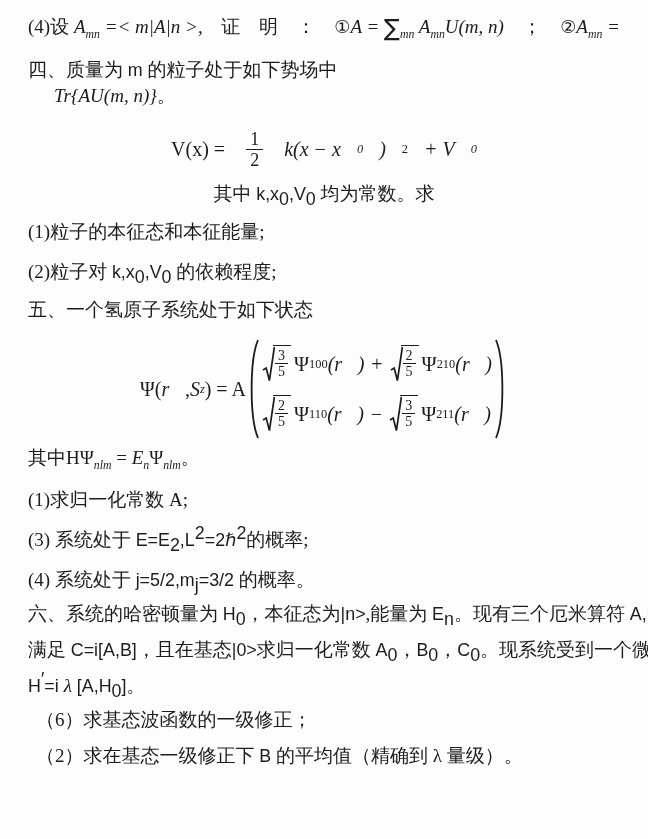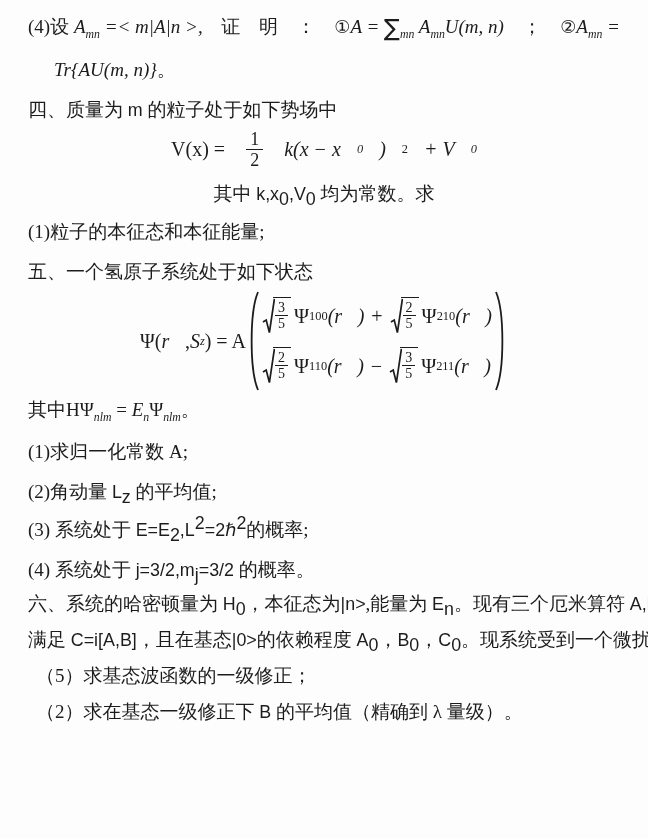--- a/index.html
+++ b/index.html
@@ -11,21 +11,21 @@
   }
   .para{margin:0 0 14px 0;white-space:nowrap;}
   
   .p-l1{margin-bottom:16px;}
   .p-l2{margin-bottom:14px;padding-left:26px;}
   .p-q4t{margin-bottom:0;}
   .p-cond{margin-bottom:12px;text-align:center;}
   .p-q4i1{margin-bottom:14px;}
   .p-q4i2{margin-bottom:12px;}
   .p-q4i3{margin-bottom:6px;}
-  .p-q5t{margin-bottom:4px;}
+  .p-q5t{margin-bottom:14px;}
   .p-eig{margin-bottom:16px;}
   .p-q5i1{margin-bottom:14px;}
   .p-q5i2{margin-bottom:12px;}
   .p-q5i3{margin-bottom:14px;}
   .p-q5i4{margin-bottom:8px;}
   .p-q6l1{margin-bottom:10px;}
   .p-q6l2{margin-bottom:10px;}
   .p-q6l3{margin-bottom:8px;}
   .p-q6i1{margin-bottom:10px;padding-left:8px;}
   .p-q6i2{margin-bottom:0;padding-left:8px;}
@@ -71,26 +71,26 @@
   <p class="para p-l1 flexline">
     <span class="seg"><span>(4)设 </span><span class="mt">A</span><sub class="mt">mn</sub><span class="mt"> =&lt; m|A|n &gt;,</span></span>
     <span>证</span>
     <span>明</span>
     <span>：</span>
     <span class="seg"><span class="circ">①</span><span class="mt">A = </span><span class="sum">∑</span><sub class="mt">mn</sub><span class="mt"> A</span><sub class="mt">mn</sub><span class="mt">U(m, n)</span></span>
     <span>；</span>
     <span class="seg"><span class="circ">②</span><span class="mt">A</span><sub class="mt">mn</sub><span class="mt"> =</span></span>
   </p>
 
+  <p class="para p-q4t">
+    <span>四、质量为 </span><span class="lt">m</span><span> 的粒子处于如下势场中</span>
+  </p>
+
   <p class="para p-l2">
     <span class="mt">Tr{AU(m, n)}</span><span>。</span>
-  </p>
-
-  <p class="para p-q4t">
-    <span>四、质量为 </span><span class="lt">m</span><span> 的粒子处于如下势场中</span>
   </p>
 
   <div class="formula fV">
     <span class="um">V(x) =</span>
     <span class="frac">
         <span class="fnum">1</span>
         <span class="fden">2</span>
       </span>
     <span class="mt">k(x − x</span>
       <sub class="mt">0</sub>
@@ -99,20 +99,23 @@
       <span class="mt"> + V</span>
       <sub class="mt">0</sub>
   </div>
 
   <p class="para p-cond">
     <span>其中 </span><span class="lt">k,x</span><sub class="lt">0</sub><span class="lt">,V</span><sub class="lt">0</sub><span> 均为常数。求</span>
   </p>
 
   <p class="para p-q4i1"><span>(1)粒子的本征态和本征能量;</span></p>
 
+  <p class="para p-q4i2">
+    <span>(2)粒子对 </span><span class="lt">k,x</span><sub class="lt">0</sub><span class="lt">,V</span><sub class="lt">0</sub><span> 的依赖程度;</span>
+  </p>
 
 
   <p class="para p-q5t"><span>五、一个氢原子系统处于如下状态</span></p>
 
   <div class="formula fPsi">
     <span class="um">Ψ(</span>
       <span class="mt">r⃗</span>
       <span class="um">, </span>
       <span class="mt">S</span>
       <sub class="mt">z</sub>
@@ -188,40 +191,40 @@
         <path d="M2 2 C 10.5 22, 10.5 80, 2 100" fill="none" stroke="currentColor" stroke-width="1.8"></path>
       </svg>
   </div>
 
   <p class="para p-eig">
     <span>其中</span><span class="um">HΨ</span><sub class="mt">nlm</sub><span class="um"> = </span><span class="mt">E</span><sub class="mt">n</sub><span class="um">Ψ</span><sub class="mt">nlm</sub><span>。</span>
   </p>
 
   <p class="para p-q5i1"><span>(1)求归一化常数 A;</span></p>
 
-  <p class="para p-q5i2">
-    <span>(2)角动量 </span><span class="lt">L</span><sub class="lt">z</sub><span> 的平均值;</span>
-  </p>
 
   <p class="para p-q5i3">
     <span>(3) 系统处于 </span><span class="lt">E=E</span><sub class="lt">2</sub><span class="lt">,L</span><sup class="lt">2</sup><span class="lt">=2ℏ</span><sup class="lt">2</sup><span>的概率;</span>
   </p>
 
   <p class="para p-q5i4">
-    <span>(4) 系统处于 </span><span class="lt">j=3/2,m</span><sub class="lt">j</sub><span class="lt">=3/2</span><span> 的概率。</span>
+    <span>(4) 系统处于 </span><span class="lt">j=5/2,m</span><sub class="lt">j</sub><span class="lt">=3/2</span><span> 的概率。</span>
   </p>
 
   <p class="para p-q6l1">
     <span>六、系统的哈密顿量为 </span><span class="lt">H</span><sub class="lt">0</sub><span>，本征态为</span><span class="lt">|n&gt;</span><span>,能量为 </span><span class="lt">E</span><sub class="lt">n</sub><span>。现有三个厄米算符 </span><span class="lt">A,B,C</span>
   </p>
 
   <p class="para p-q6l2">
-    <span>满足 </span><span class="lt">C=i[A,B]</span><span>，且在基态</span><span class="lt">|0&gt;</span><span>的依赖程度 </span><span class="lt">A</span><sub class="lt">0</sub><span>，</span><span class="lt">B</span><sub class="lt">0</sub><span>，</span><span class="lt">C</span><sub class="lt">0</sub><span>。现系统受到一个微扰</span>
-  </p>
-
-
-  <p class="para p-q6i1"><span>（5）求基态波函数的一级修正；</span></p>
+    <span>满足 </span><span class="lt">C=i[A,B]</span><span>，且在基态</span><span class="lt">|0&gt;</span><span>求归一化常数 </span><span class="lt">A</span><sub class="lt">0</sub><span>，</span><span class="lt">B</span><sub class="lt">0</sub><span>，</span><span class="lt">C</span><sub class="lt">0</sub><span>。现系统受到一个微扰</span>
+  </p>
+
+  <p class="para p-q6l3">
+    <span class="lt">H</span><sup class="lt">′</sup><span class="lt">=i </span><span class="mt">λ</span><span class="lt"> [A,H</span><sub class="lt">0</sub><span class="lt">]。</span>
+  </p>
+
+  <p class="para p-q6i1"><span>（6）求基态波函数的一级修正；</span></p>
 
   <p class="para p-q6i2">
     <span>（2）求在基态一级修正下 </span><span class="lt">B</span><span> 的平均值（精确到 λ 量级）。</span>
   </p>
 
 </div>
 
 </body></html>

